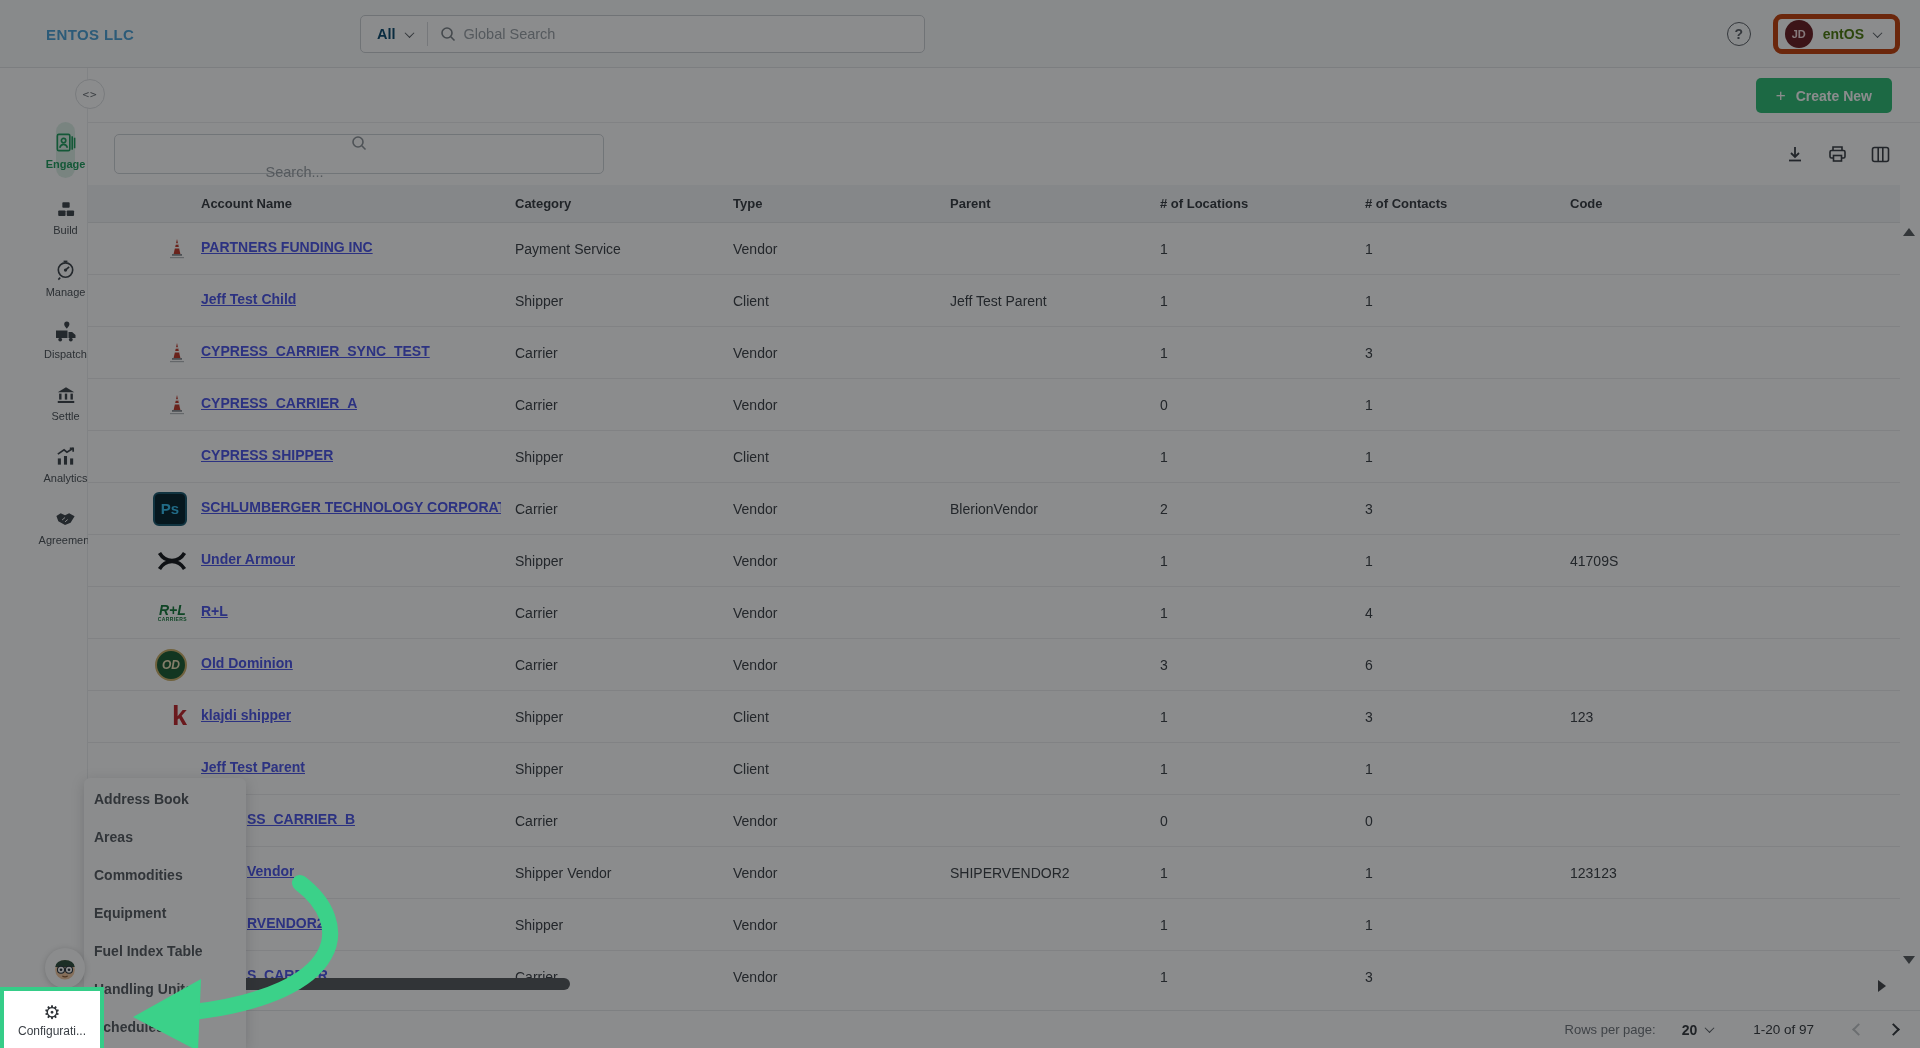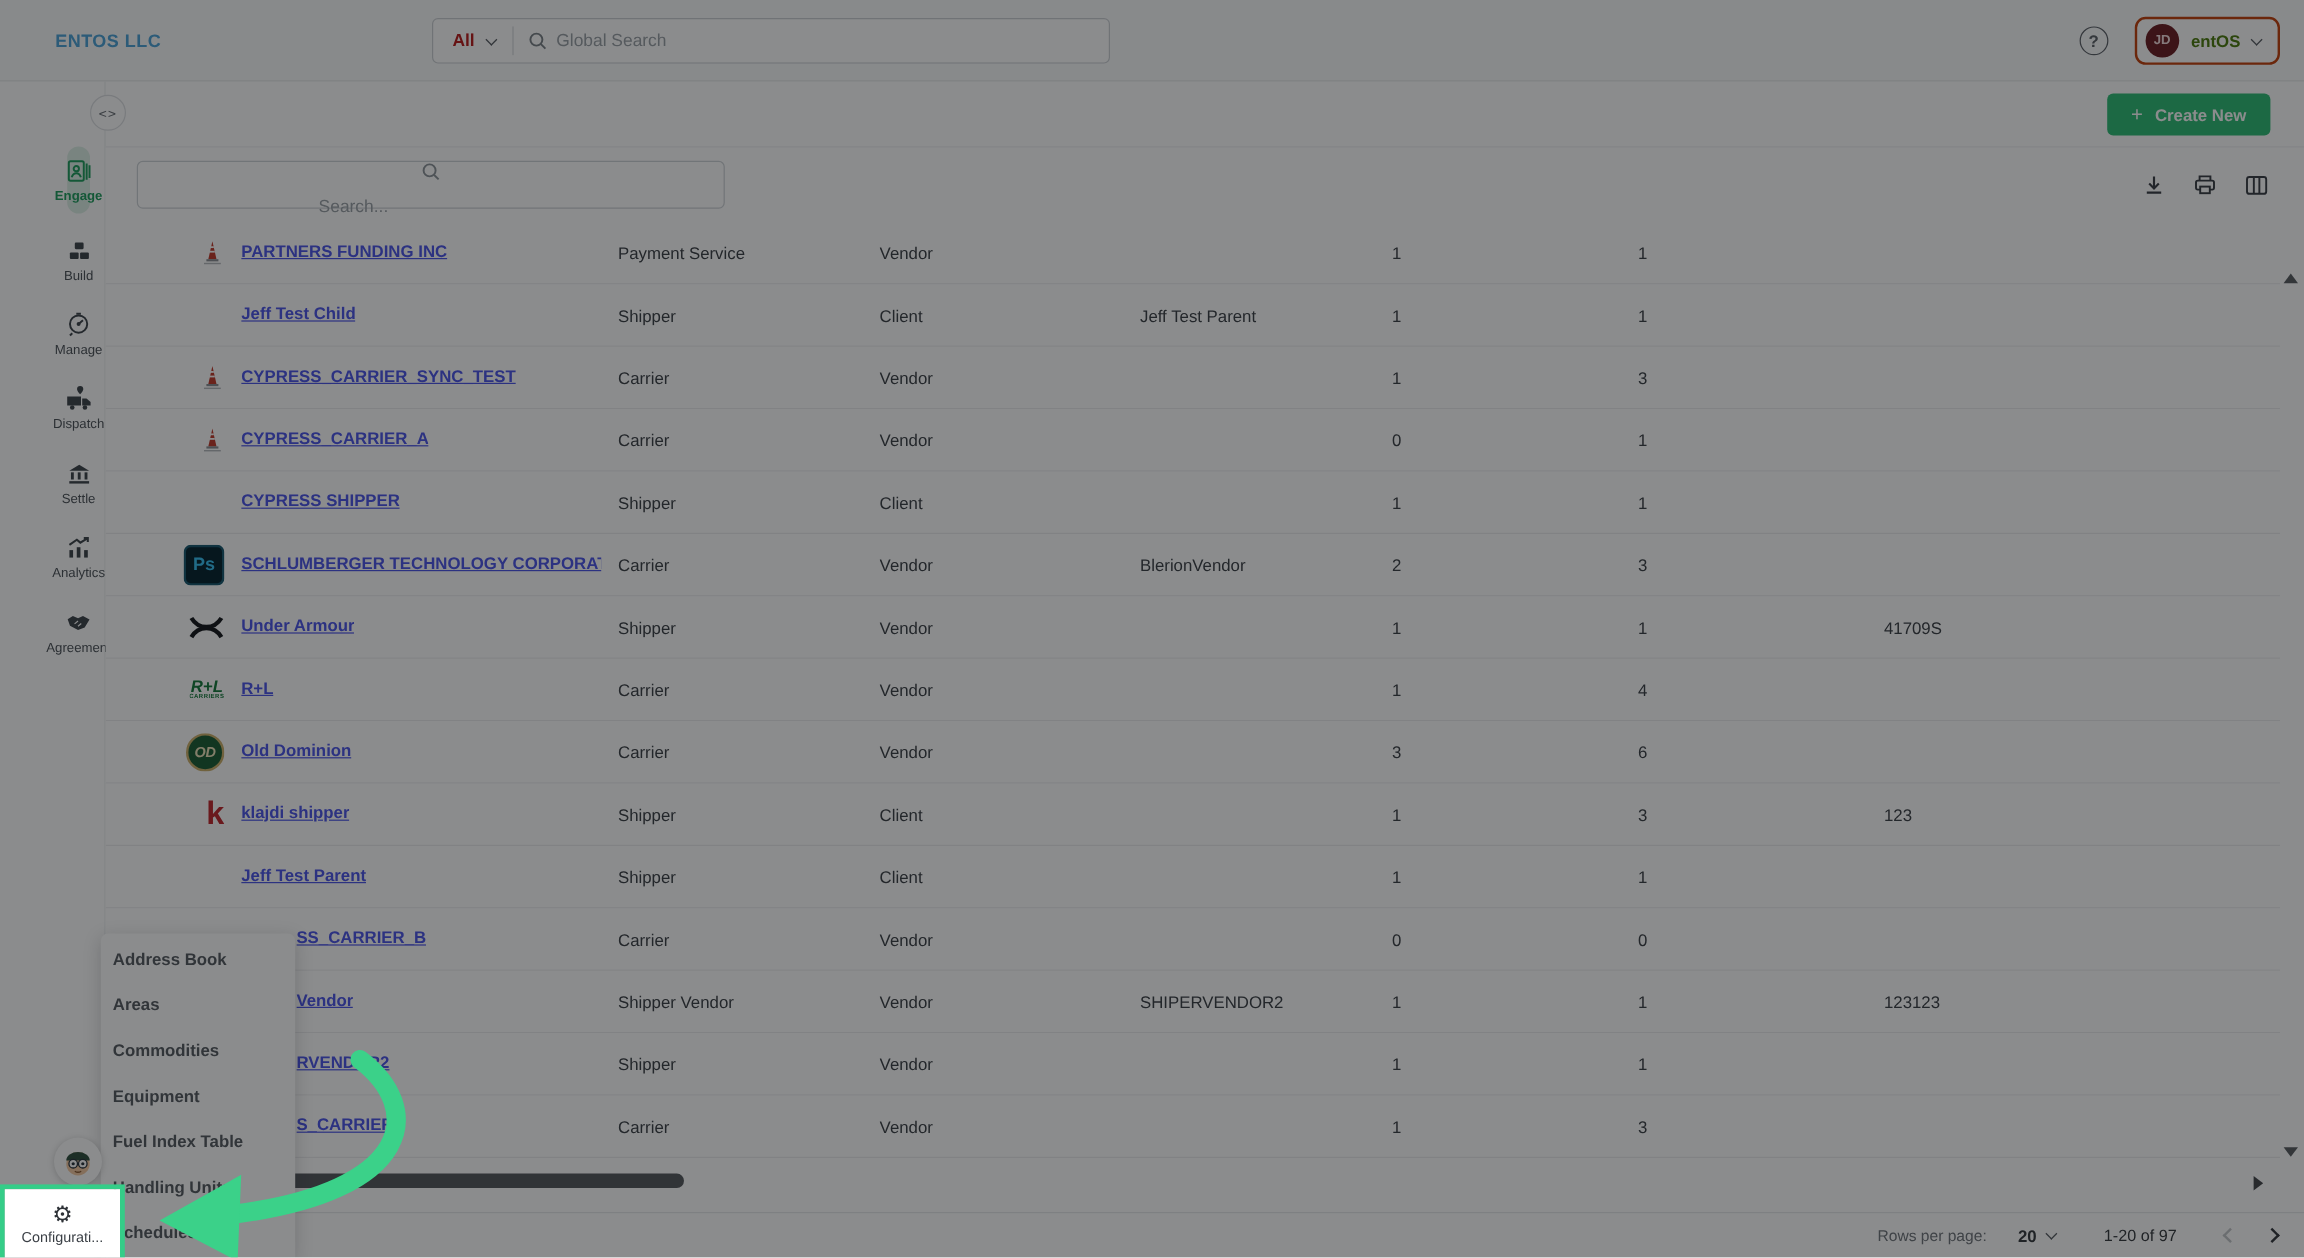--- a/index.html
+++ b/index.html
@@ -4,29 +4,29 @@
 <style>
   * { margin:0; padding:0; box-sizing:border-box; }
   html,body { width:1920px; height:1048px; overflow:hidden; }
   body { font-family:"Liberation Sans", sans-serif; background:#fff; }
   .screen { position:relative; width:1920px; height:1048px; overflow:hidden; background:#fff; }
 
   
   .topbar { position:absolute; left:0; top:0; width:1920px; height:68px; background:#fafbfc; border-bottom:1px solid #e3e5e7; }
   .brand { position:absolute; left:46px; top:0; height:68px; display:flex; align-items:center; font-size:15px; font-weight:800; letter-spacing:.4px; color:#4da3d8; cursor:pointer; }
   .gsearch { position:absolute; left:360px; top:15px; width:565px; height:38px; background:#fff; border:1px solid #ccd0d4; border-radius:5px; display:flex; align-items:center; }
-  .scope { display:flex; align-items:center; gap:10px; padding:0 14px 0 16px; height:100%; background:none; border:none; font-family:inherit; font-size:14.5px; color:#b91c1c; font-weight:600; cursor:pointer; }
+  .scope { display:flex; align-items:center; gap:10px; padding:0 14px 0 16px; height:100%; background:none; border:none; font-family:inherit; font-size:14.5px; color:#0c4a6e; font-weight:600; cursor:pointer; }
   .chev { display:inline-block; width:7px; height:7px; border-right:1.8px solid #565b61; border-bottom:1.8px solid #565b61; transform:rotate(45deg) translate(-1px,-1px); }
   .vdiv { width:1px; height:24px; background:#d7dadd; }
   .sico { display:flex; align-items:center; margin:0 8px 0 12px; color:#7a8086; }
   .ginput { flex:1; border:none; outline:none; background:transparent; font-family:inherit; font-size:14.5px; color:#34383d; }
   .ginput::placeholder { color:#9aa0a6; }
   .hright { position:absolute; right:20px; top:0; height:68px; display:flex; align-items:center; gap:22px; }
   .help { width:24px; height:24px; border:1.7px solid #5b6066; border-radius:50%; color:#5b6066; font-size:14px; font-weight:700; display:flex; align-items:center; justify-content:center; cursor:pointer; }
-  .userpill { display:flex; align-items:center; gap:10px; height:40px; padding:0 14px 0 7px; background:#fff; border:2px solid #c2410c; border-radius:9px; cursor:pointer; font-family:inherit; }
+  .userpill { display:flex; align-items:center; gap:10px; height:40px; padding:0 14px 0 7px; background:#fff; border:5px solid #c2410c; border-radius:9px; cursor:pointer; font-family:inherit; }
   .avatar { width:28px; height:28px; border-radius:50%; background:#6b1d22; color:#f3dcdd; font-size:11px; font-weight:800; display:flex; align-items:center; justify-content:center; }
   .org { font-size:14px; font-weight:700; color:#4d7c0f; }
 
   
   .tabbar { position:absolute; left:88px; top:68px; width:1832px; height:55px; background:#fff; border-bottom:1px solid #ecedef; }
   .collapse { position:absolute; left:-13px; top:11px; width:30px; height:30px; border-radius:50%; background:#fff; border:1px solid #dddfe2; color:#6a6f75; font-size:11px; letter-spacing:1px; cursor:pointer; font-family:"DejaVu Sans Mono", monospace; z-index:2; }
   .tabs { position:absolute; left:34px; top:0; height:55px; display:flex; gap:42px; }
   .tab { position:relative; height:55px; background:none; border:none; font-family:inherit; font-size:15px; color:#555b61; font-weight:500; cursor:pointer; padding:0 2px; }
   .tab.active { color:#202428; font-weight:700; }
   .tab.active::after { content:""; position:absolute; left:0; right:0; bottom:0; height:4px; background:#2fbe76; border-radius:3px 3px 0 0; }
@@ -272,20 +272,31 @@
             <g fill="none" stroke="currentColor" stroke-width="1.6">
               <rect x="1.5" y="1.5" width="16" height="14" rx="2"></rect>
               <path d="M7.2 1.5v14"></path>
               <path d="M11.8 1.5v14"></path>
             </g>
           </svg>
       </span>
     </div>
 
     <div class="tviewport">
+      <div class="thead">
+
+      <div class="th"></div>
+          <div class="th">Account Name</div>
+          <div class="th">Category</div>
+          <div class="th">Type</div>
+          <div class="th">Parent</div>
+          <div class="th"># of Locations</div>
+          <div class="th"># of Contacts</div>
+          <div class="th">Code</div>
+        </div>
       <div class="tbody">
 
       <div class="trow">
             <div class="td c-logo">
               <svg width="20" height="22" viewBox="0 0 20 22">
                 <polygon points="10,1 13.4,16 6.6,16" fill="#c0392b"></polygon>
                 <rect x="8" y="5.2" width="3.2" height="1.5" fill="#fff"></rect>
                 <rect x="7.4" y="9" width="4.6" height="1.5" fill="#fff"></rect>
                 <rect x="5" y="16" width="10" height="1.8" fill="#8a8f94"></rect>
                 <rect x="3" y="19" width="14" height="1.2" fill="#b6babe"></rect>

